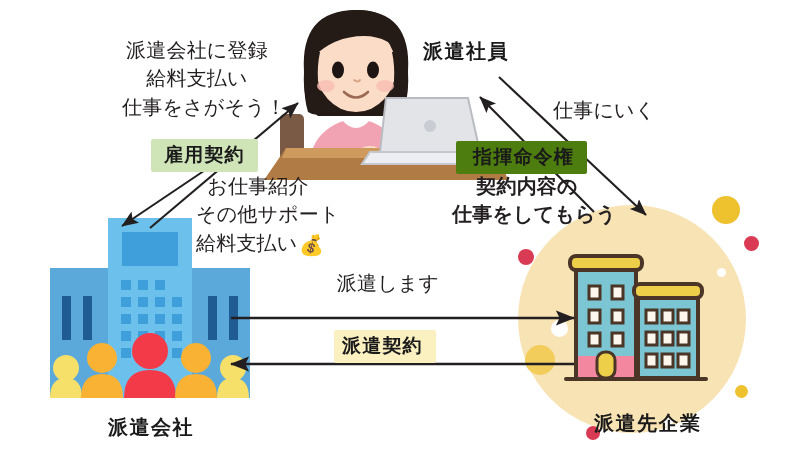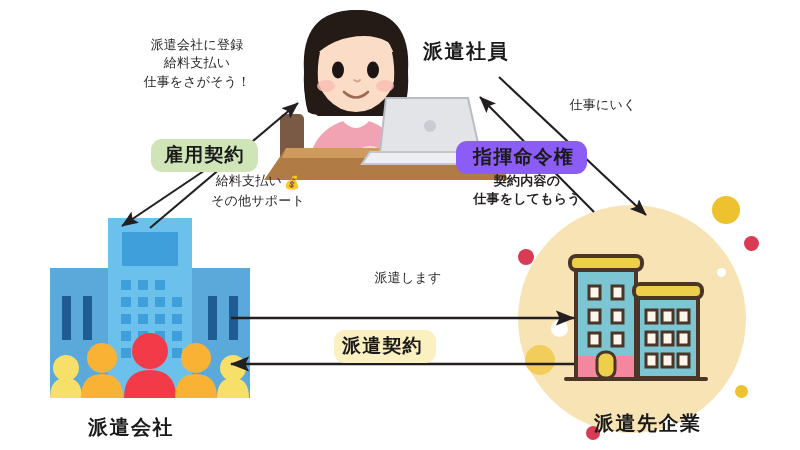--- a/index.html
+++ b/index.html
@@ -19,21 +19,21 @@
     width: 800px;
     height: 450px;
     background: #ffffff;
   }
   .abs { position: absolute; }
 
   
   .txt {
     position: absolute;
     color: #231f20;
-    font-size: 13px;
+    font-size: 20px;
     line-height: 1.42;
     text-align: center;
     white-space: nowrap;
     letter-spacing: 0.2px;
   }
 
   
   .node-label {
     position: absolute;
     font-size: 20px;
@@ -43,26 +43,26 @@
     white-space: nowrap;
   }
 
   
   .badge {
     position: absolute;
     font-size: 19px;
     font-weight: bold;
     color: #1a1a1a;
     padding: 3px 13px 4px 13px;
-    border-radius: 11px;
+    border-radius: 2px;
     white-space: nowrap;
     letter-spacing: 1.2px;
   }
   .badge-green { background: #cfe5b8; }
-  .badge-blue  { background: #8b5cf6; padding-left: 17px; }
+  .badge-blue  { background: #4d7c0f; padding-left: 17px; }
   .badge-yellow{ background: #fbf0c0; padding-left: 8px; }
 
   
   #arrows {
     position: absolute;
     left: 0; top: 0;
     width: 800px; height: 450px;
     pointer-events: none;
   }
 
@@ -246,45 +246,46 @@
     <line x1="574" y1="364" x2="231" y2="364" stroke="#231f20" stroke-width="2.4" marker-end="url(#ah)"></line>
   </svg>
 
   <div class="txt" style="left:122px; top:36px; width:150px;">
     <div>派遣会社に登録</div>
     <div>給料支払い</div>
     <div>仕事をさがそう！</div>
   </div>
 
   <div class="txt" style="left:196px; top:172px; width:124px; text-align:center;">
+    <div>お仕事紹介</div>
+    <div>その他サポート</div>
     <div>
       <span>給料支払い</span><span class="moneybag">💰</span>
     </div>
-    <div>その他サポート</div>
   </div>
 
   <div class="txt" style="left:553px; top:96px; width:100px;">
     <div>仕事にいく</div>
   </div>
 
   <div class="txt" style="left:452px; top:172px; width:150px;font-weight:bold;">
     <div>契約内容の</div>
     <div>仕事をしてもらう</div>
   </div>
 
-  <div class="txt" style="left:328px; top:269px; width:160px;text-align:center;">
+  <div class="txt" style="left:308px; top:269px; width:160px;text-align:center;">
     <div>派遣します</div>
   </div>
 
 
   <div class="badge badge-green" style="left:151px; top:139px;">雇用契約</div>
 
   <div class="badge badge-blue" style="left:456px; top:141px;">指揮命令権</div>
 
   <div class="badge badge-yellow" style="left:334px; top:330px;">派遣契約</div>
 
   <div class="node-label" style="left:382px; top:38px;margin-left:41px;">派遣社員</div>
 
-  <div class="node-label" style="left:88px; top:414px;">派遣会社</div>
+  <div class="node-label" style="left:108px; top:414px;">派遣会社</div>
 
   <div class="node-label" style="left:594px; top:410px;">派遣先企業</div>
 
 </div>
 
 </body></html>

